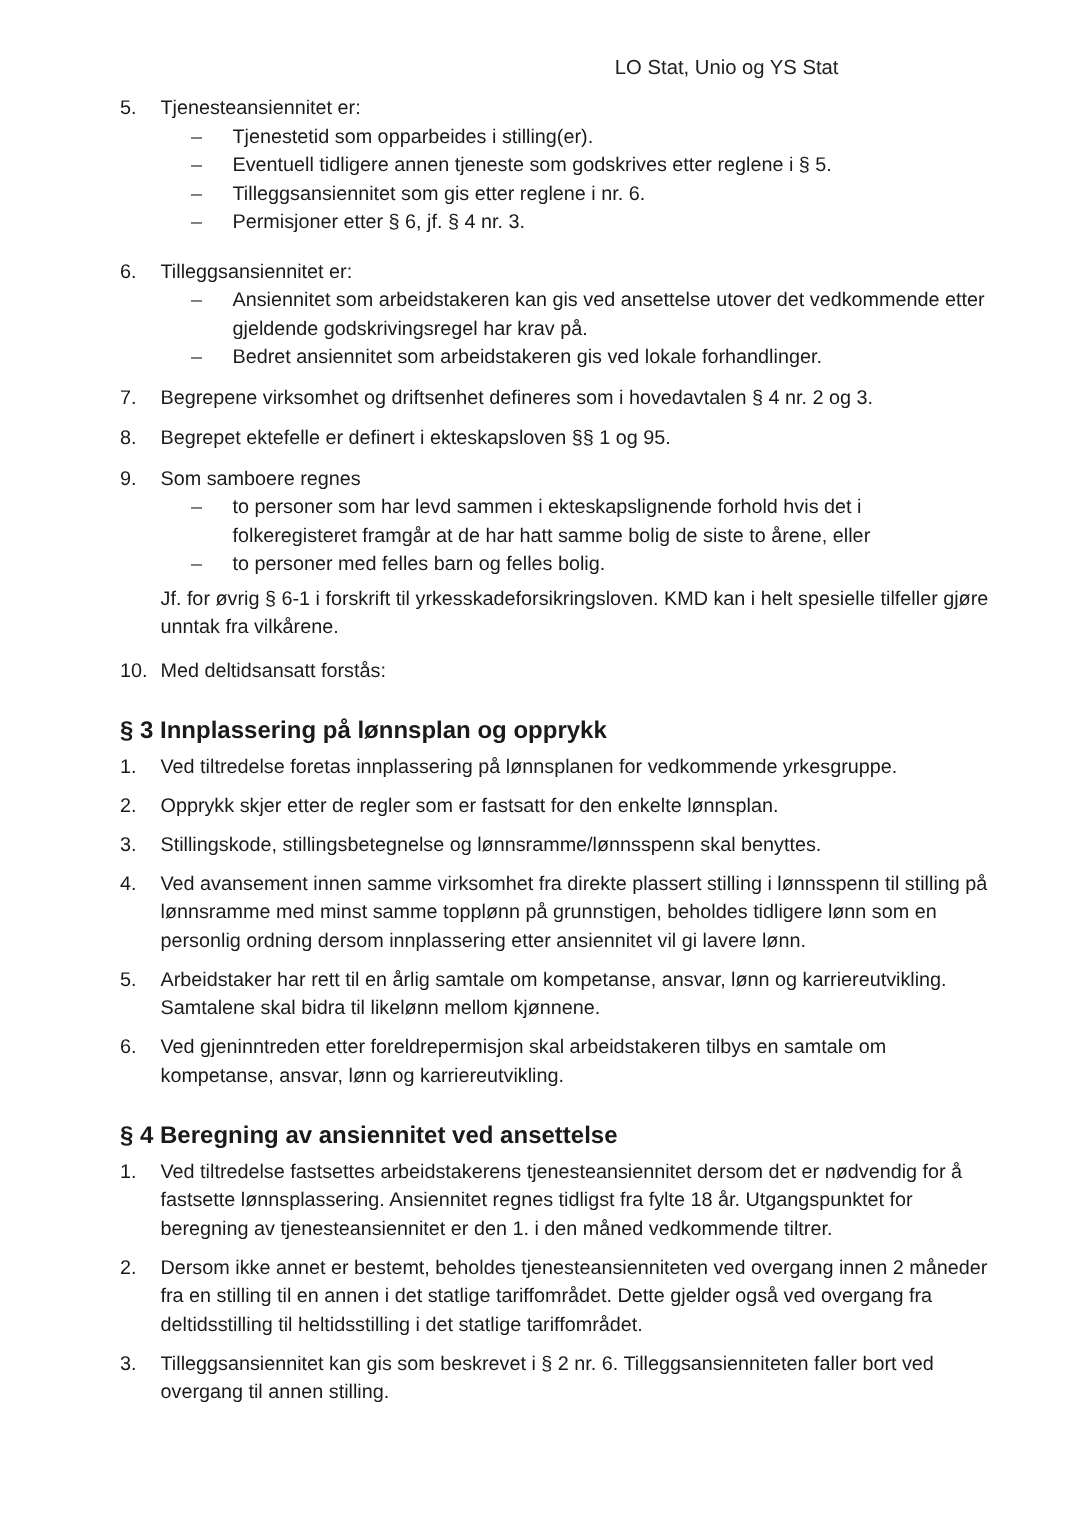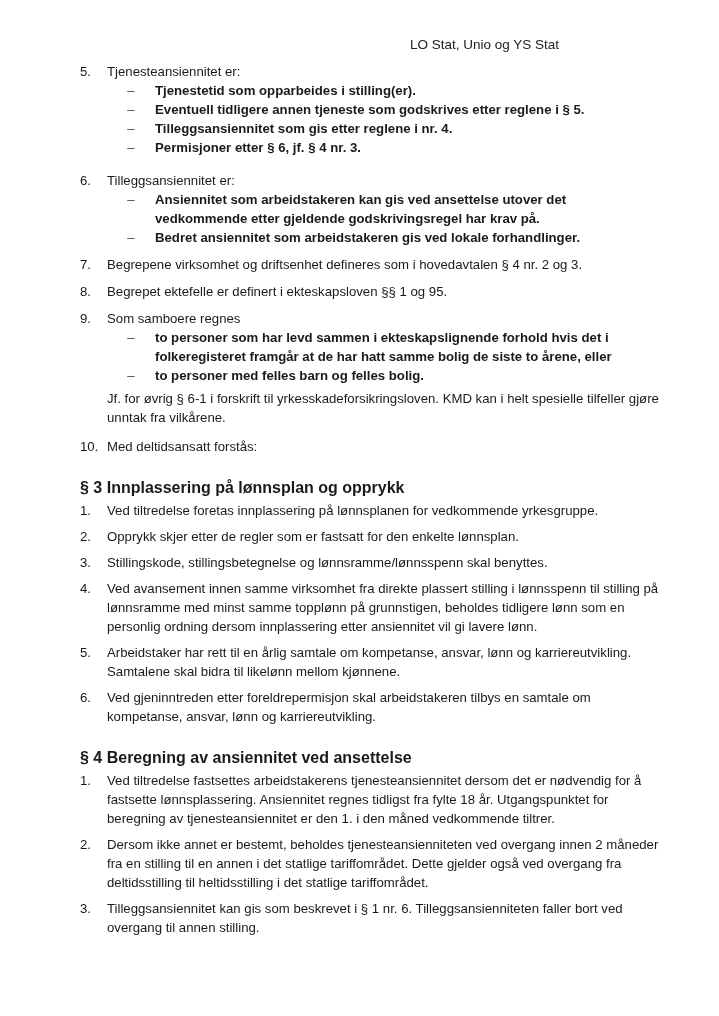--- a/index.html
+++ b/index.html
@@ -13,21 +13,21 @@
       position: absolute; top: 35px; right: 86px;
       font-size: 13.5px; color: #222;
     }
     .content { position: absolute; left: 80px; top: 62px; width: 580px; }
     .item { display: flex; margin-bottom: 8px; }
     .num { width: 27px; flex: 0 0 27px; }
     .body { flex: 1; }
     .sub { list-style: none; margin: 0; padding: 0; }
     .sub li { display: flex; }
     .dash { width: 48px; flex: 0 0 48px; text-align: center; padding-left: 0; margin-left: 0; color: #444; }
-    .sub-text { flex: 1; font-weight: bold; }
+    .sub-text { flex: 1; }
     .note { margin-left: 27px; margin-bottom: 10px; margin-top: 2px; }
     .section-title { font-weight: bold; margin-top: 22px; margin-bottom: 4px; font-size: 16px; }
     .item.s { margin-bottom: 7px; }
   </style>
 </head>
 <body>
 
 <div class="page">
   <div class="header">LO Stat, Unio og YS Stat</div>
 
@@ -41,21 +41,21 @@
           <li>
               <span class="dash">–</span>
               <span class="sub-text">Tjenestetid som opparbeides i stilling(er).</span>
             </li>
           <li>
               <span class="dash">–</span>
               <span class="sub-text">Eventuell tidligere annen tjeneste som godskrives etter reglene i § 5.</span>
             </li>
           <li>
               <span class="dash">–</span>
-              <span class="sub-text">Tilleggsansiennitet som gis etter reglene i nr. 4.</span>
+              <span class="sub-text">Tilleggsansiennitet som gis etter reglene i nr. 6.</span>
             </li>
           <li>
               <span class="dash">–</span>
               <span class="sub-text">Permisjoner etter § 6, jf. § 4 nr. 3.</span>
             </li>
         </ul>
       </div>
     </div>
 
     <div class="item" style="margin-top:14px;">
@@ -143,18 +143,18 @@
       <div class="item s">
         <span class="num">1.</span>
         <div class="body">Ved tiltredelse fastsettes arbeidstakerens tjenesteansiennitet dersom det er nødvendig for å fastsette lønnsplassering. Ansiennitet regnes tidligst fra fylte 18 år. Utgangspunktet for beregning av tjenesteansiennitet er den 1. i den måned vedkommende tiltrer.</div>
       </div>
       <div class="item s">
         <span class="num">2.</span>
         <div class="body">Dersom ikke annet er bestemt, beholdes tjenesteansienniteten ved overgang innen 2 måneder fra en stilling til en annen i det statlige tariffområdet. Dette gjelder også ved overgang fra deltidsstilling til heltidsstilling i det statlige tariffområdet.</div>
       </div>
       <div class="item s">
         <span class="num">3.</span>
-        <div class="body">Tilleggsansiennitet kan gis som beskrevet i § 1 nr. 6. Tilleggsansienniteten faller bort ved overgang til annen stilling.</div>
+        <div class="body">Tilleggsansiennitet kan gis som beskrevet i § 2 nr. 6. Tilleggsansienniteten faller bort ved overgang til annen stilling.</div>
       </div>
     </div>
 
   </div>
 </div>
 
 </body></html>

